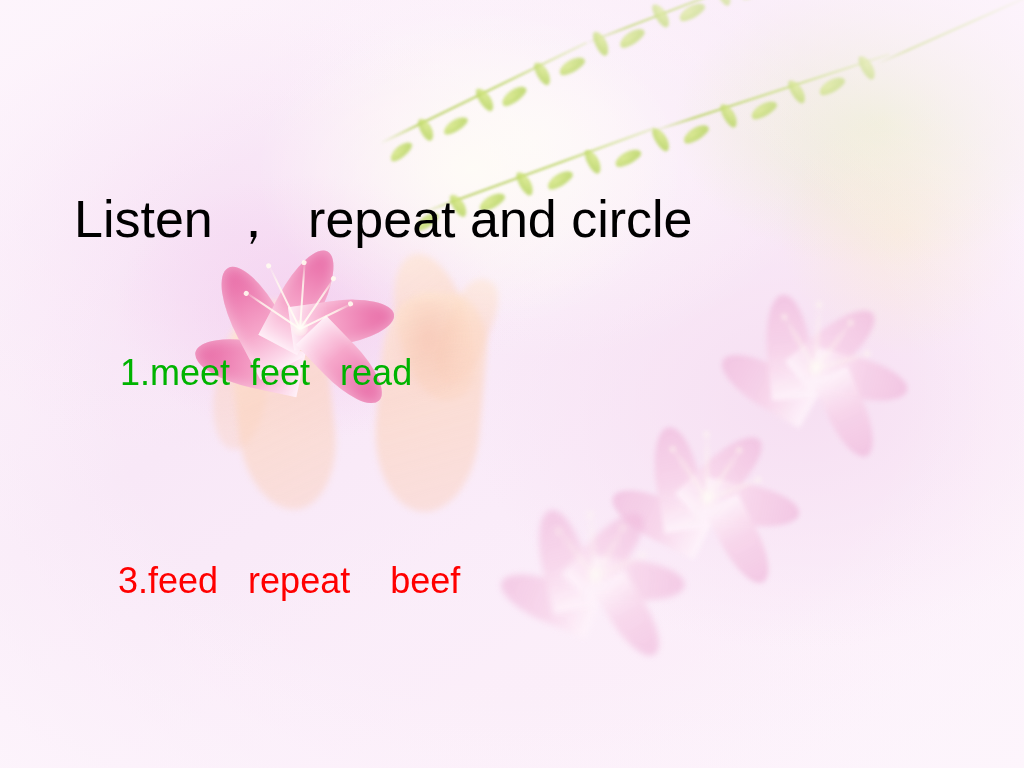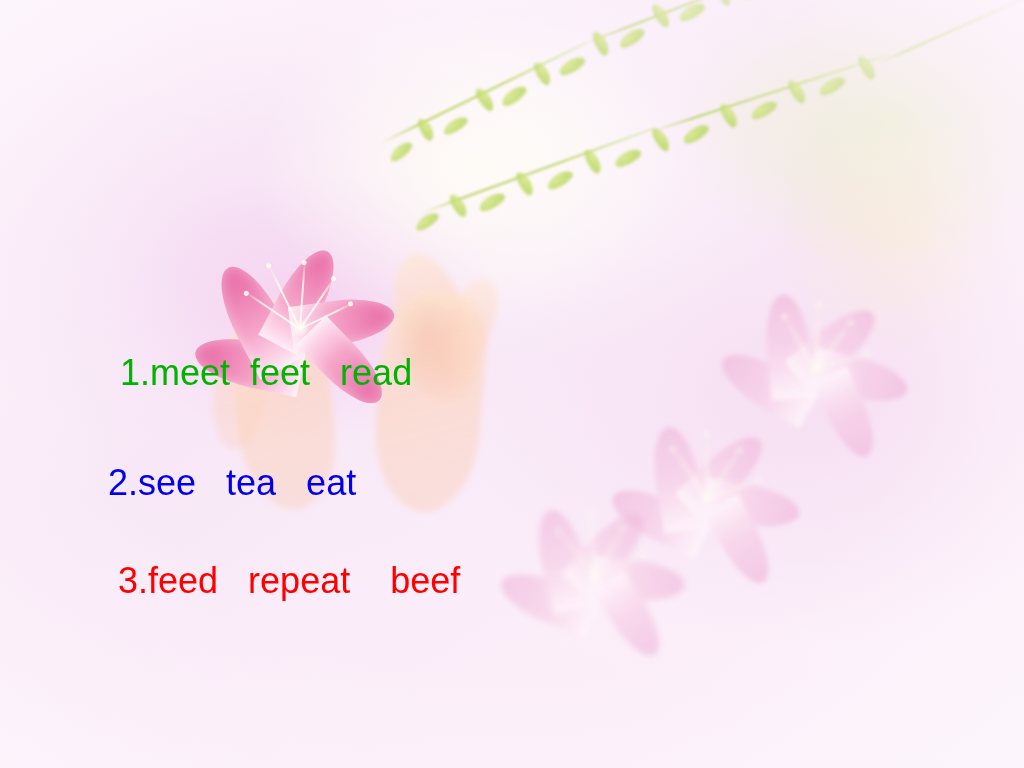--- a/index.html
+++ b/index.html
@@ -344,22 +344,22 @@
     <div class="stamen" style="width:58px;transform:rotate(-26deg);">
         <i class="stamen-tip"></i>
       </div>
     <div class="flower-core"></div>
   </div>
 
   <div class="bg-layer" id="bg-vignette"></div>
 
   <div id="text-layer">
 
+    <div id="title-block">Listen ，  repeat and circle</div>
 
     <div class="word-line" id="word-line-1" style="color:#00b300;">1.meet  feet   read</div>
 
-    <div class="word-line" id="word-line-2" style="color:#0000ee;">2.see   tea   eat</div>
 
     <div class="word-line" id="word-line-3" style="color:#ff0000;">3.feed   repeat    beef</div>
 
   </div>
 
 </div>
 
 </body></html>

